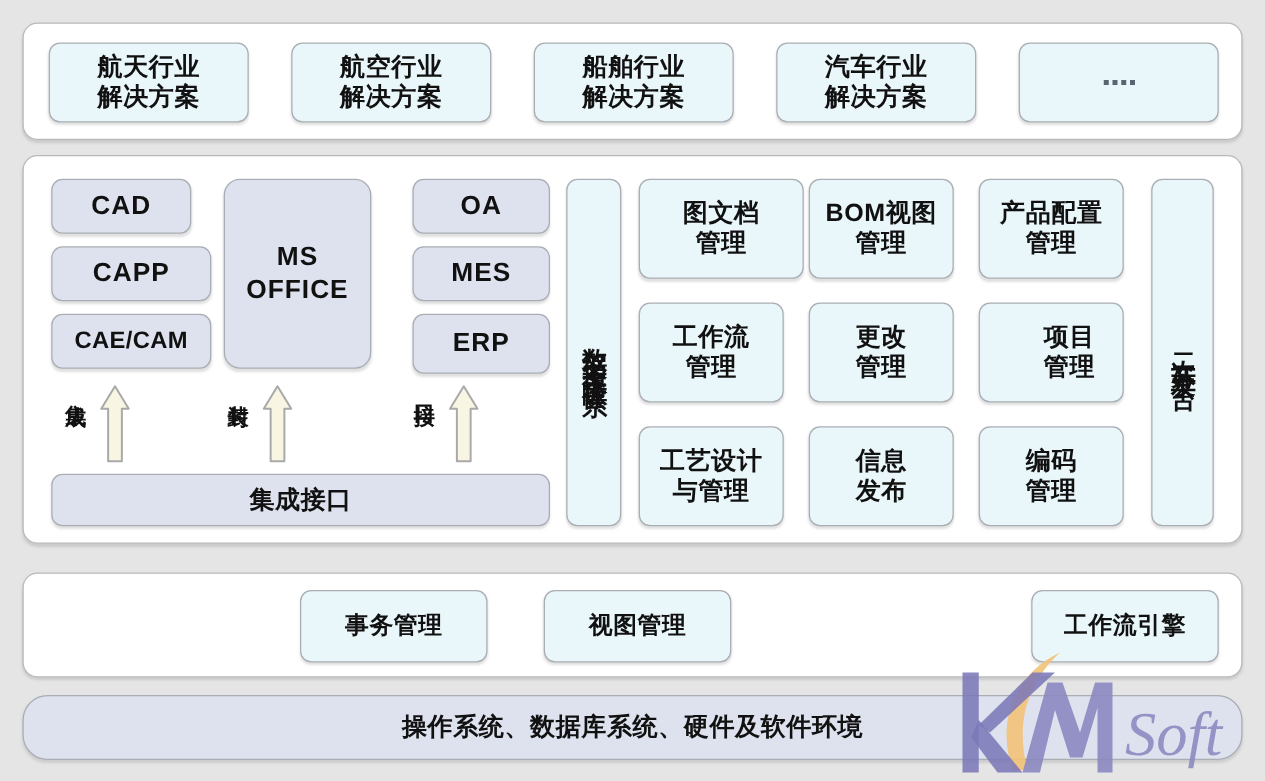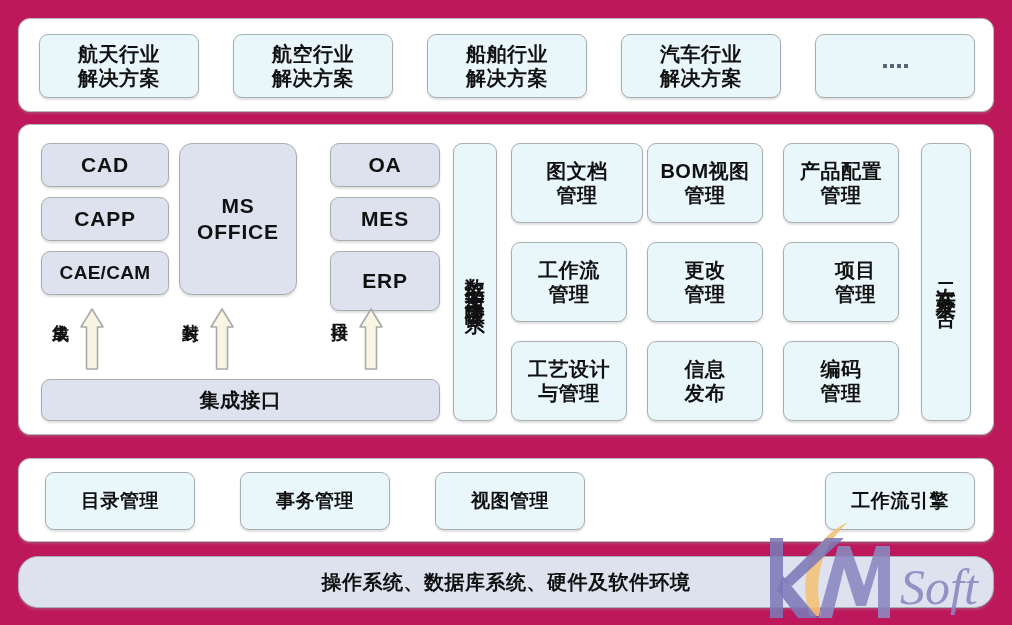--- a/index.html
+++ b/index.html
@@ -9,21 +9,21 @@
     height: 625px;
     background: #ffffff;
     font-family: "Liberation Sans", "DejaVu Sans", sans-serif;
     overflow: hidden;
   }
 
   #stage {
     position: relative;
     width: 1012px;
     height: 625px;
-    background: #be185d;
+    background: #e5e5e5;
   }
 
   
   .panel {
     position: absolute;
     background: #ffffff;
     border: 1.5px solid #b9b9b9;
     border-radius: 12px;
     box-shadow: 0 2px 2px rgba(150,150,150,0.32);
   }
@@ -129,34 +129,34 @@
         <i></i>
           <i></i>
           <i></i>
           <i></i>
       </span>
     </div>
   </div>
 
   <div class="panel" style="left:18px; top:124px; width:976px; height:311px;">
 
-    <div class="box fill-lavender en" style="left:22px; top:18px; width:128px; height:44px;">CAD</div>
+    <div class="box fill-lavender en" style="left:22px; top:18px; width:112px; height:44px;">CAD</div>
 
     <div class="box fill-lavender en" style="left:22px; top:72px; width:128px; height:44px;">CAPP</div>
 
     <div class="box fill-lavender en-sm" style="left:22px; top:126px; width:128px; height:44px;">CAE/CAM</div>
 
     <div class="box fill-lavender en" style="left:160px; top:18px; width:118px; height:152px; white-space:pre-line;border-radius:13px;">MS
 OFFICE</div>
 
     <div class="box fill-lavender en" style="left:311px; top:18px; width:110px; height:44px;">OA</div>
 
     <div class="box fill-lavender en" style="left:311px; top:72px; width:110px; height:44px;">MES</div>
 
-    <div class="box fill-lavender en" style="left:311px; top:126px; width:110px; height:60px;">ERP</div>
+    <div class="box fill-lavender en" style="left:311px; top:126px; width:110px; height:48px;">ERP</div>
 
     <div class="arrow-label" style="left:33px; top:185px;">集成</div>
     <div class="arrow" style="left:60px; top:182px;">
       <svg viewBox="0 0 26 64" preserveAspectRatio="none">
         <polygon points="13,2 24,20 18.5,20 18.5,62 7.5,62 7.5,20 2,20" fill="#f8f6e3" stroke="#a9a9a9" stroke-width="1.6" stroke-linejoin="round"></polygon>
       </svg>
     </div>
 
     <div class="arrow-label" style="left:163px; top:185px;">装封</div>
     <div class="arrow" style="left:190px; top:182px;">
@@ -195,21 +195,20 @@
     <div class="box fill-cyan cn" style="left:492px; top:216px; width:116px; height:80px; white-space:pre-line;">工艺设计
 与管理</div>
     <div class="box fill-cyan cn" style="left:764px; top:216px; width:116px; height:80px; white-space:pre-line;">编码
 管理</div>
 
     <div class="box fill-cyan vert" style="left:902px; top:18px; width:50px; height:278px;">二次开发平台</div>
   </div>
 
   <div class="panel" style="left:18px; top:458px; width:976px; height:84px;">
 
-    <div class="box fill-cyan cn-sm" style="left:26px; top:13px; width:150px; height:58px;">目录管理</div>
 
     <div class="box fill-cyan cn-sm" style="left:221px; top:13px; width:150px; height:58px;">事务管理</div>
 
     <div class="box fill-cyan cn-sm" style="left:416px; top:13px; width:150px; height:58px;">视图管理</div>
 
 
     <div class="box fill-cyan cn-sm" style="left:806px; top:13px; width:150px; height:58px;">工作流引擎</div>
   </div>
 
   <div class="box fill-lavender cn" style="left:18px; top:556px; width:976px; height:52px; border-radius:20px;">操作系统、数据库系统、硬件及软件环境</div>

